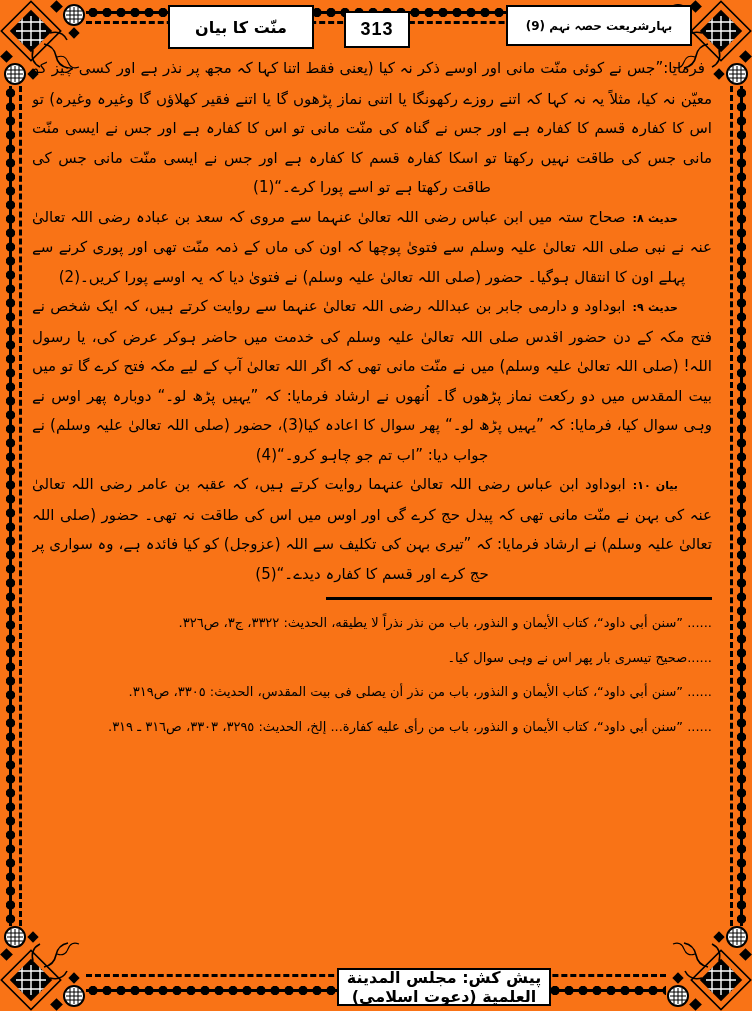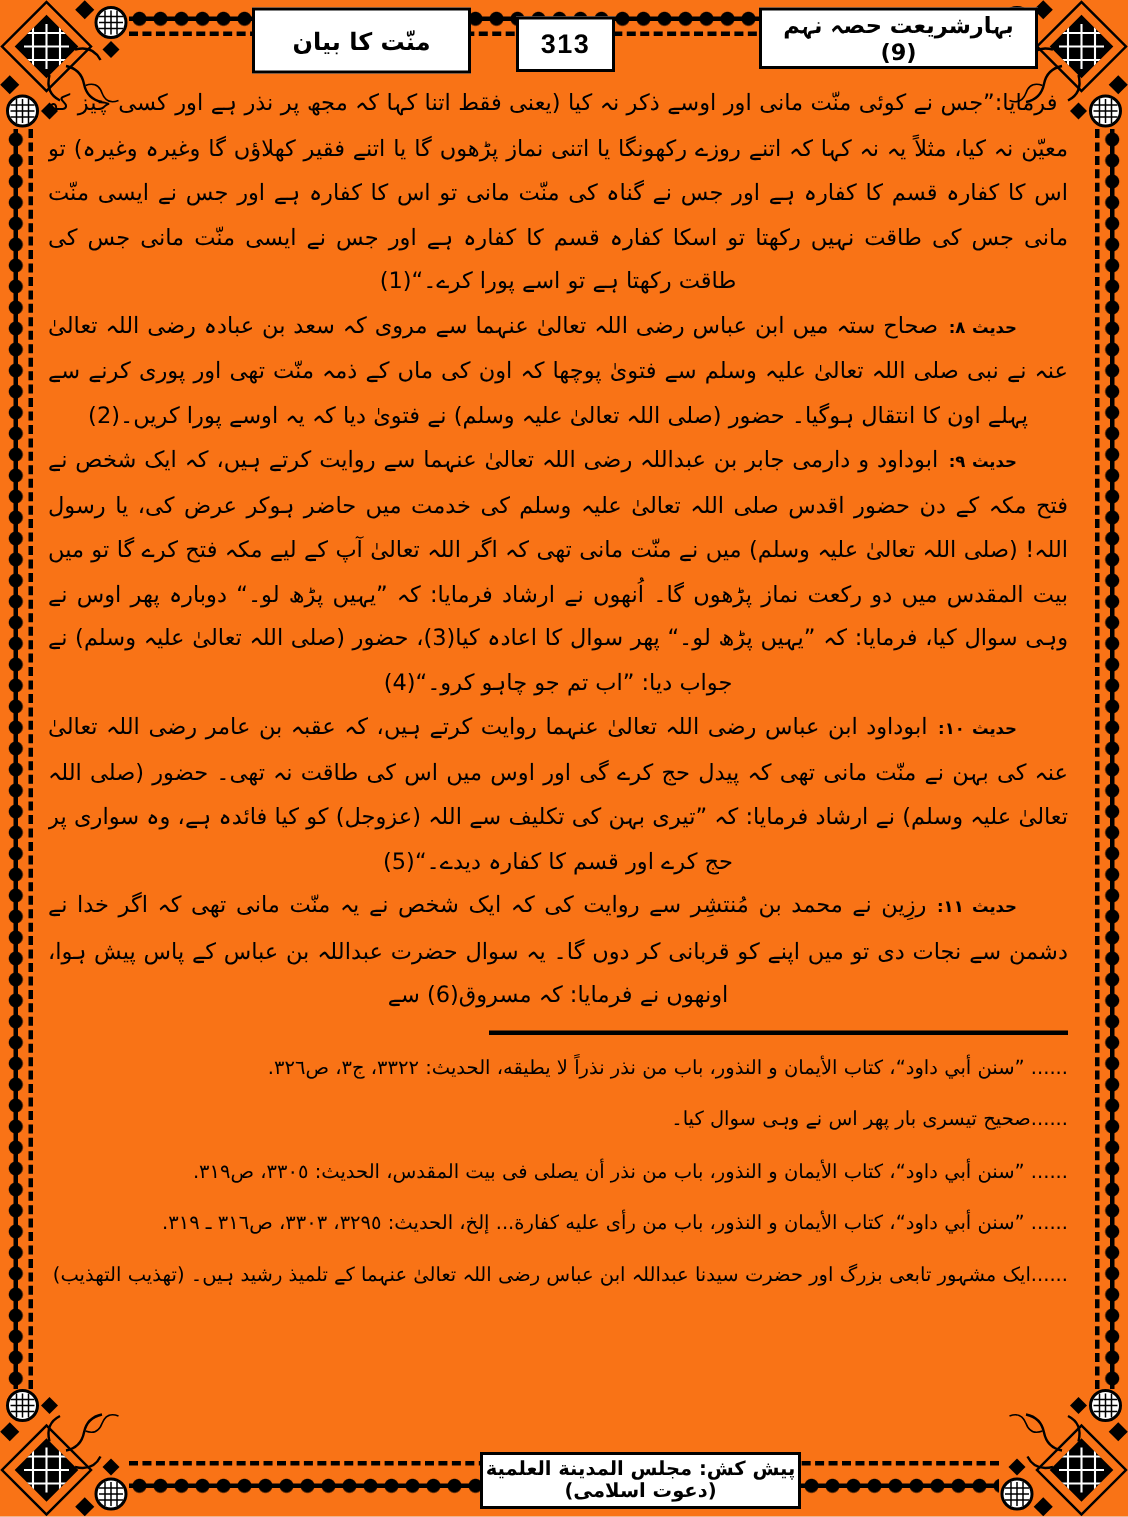--- a/index.html
+++ b/index.html
@@ -47,22 +47,22 @@
 
   
   .hbox{
     position:absolute;background:#fff;border:2.5px solid #000;z-index:5;
     display:flex;align-items:center;justify-content:center;
     font-weight:bold;text-align:center;
   }
   .box-chapter{left:168px;top:5px;width:142px;height:40px;font-size:16px;}
   .box-pagenum{left:344px;top:11px;width:62px;height:33px;
     font-family:"Liberation Sans",sans-serif;font-size:18px;letter-spacing:1px;}
-  .box-book{left:506px;top:5px;width:182px;height:37px;font-size:15px;}
-  .box-publisher{left:320px;top:968px;width:210px;height:34px;font-size:13px;}
+  .box-book{left:506px;top:5px;width:182px;height:37px;font-size:12px;}
+  .box-publisher{left:337px;top:968px;width:210px;height:34px;font-size:16px;}
 
   
   .text-area{
     position:absolute;left:32px;top:54px;width:680px;height:916px;
     direction:rtl;overflow:hidden;
   }
   .para{
     margin:0;font-size:15px;line-height:29.5px;
     text-align:justify;text-align-last:center;
     text-indent:34px;
@@ -208,30 +208,28 @@
   </div>
 
   <div class="text-area">
 
     <p class="para first"><span class="hlabel"></span><span>فرمایا:”جس نے کوئی منّت مانی اور اوسے ذکر نہ کیا (یعنی فقط اتنا کہا کہ مجھ پر نذر ہے اور کسی چیز کو معیّن نہ کیا، مثلاً یہ نہ کہا کہ اتنے روزے رکھونگا یا اتنی نماز پڑھوں گا یا اتنے فقیر کھلاؤں گا وغیرہ وغیرہ) تو اس کا کفارہ قسم کا کفارہ ہے اور جس نے گناہ کی منّت مانی تو اس کا کفارہ ہے اور جس نے ایسی منّت مانی جس کی طاقت نہیں رکھتا تو اسکا کفارہ قسم کا کفارہ ہے اور جس نے ایسی منّت مانی جس کی طاقت رکھتا ہے تو اسے پورا کرے۔“(1)</span></p>
 
     <p class="para"><span class="hlabel">حدیث ۸:</span><span>صحاح ستہ میں ابن عباس رضی اللہ تعالیٰ عنہما سے مروی کہ سعد بن عبادہ رضی اللہ تعالیٰ عنہ نے نبی صلی اللہ تعالیٰ علیہ وسلم سے فتویٰ پوچھا کہ اون کی ماں کے ذمہ منّت تھی اور پوری کرنے سے پہلے اون کا انتقال ہوگیا۔ حضور (صلی اللہ تعالیٰ علیہ وسلم) نے فتویٰ دیا کہ یہ اوسے پورا کریں۔(2)</span></p>
 
     <p class="para"><span class="hlabel">حدیث ۹:</span><span>ابوداود و دارمی جابر بن عبداللہ رضی اللہ تعالیٰ عنہما سے روایت کرتے ہیں، کہ ایک شخص نے فتح مکہ کے دن حضور اقدس صلی اللہ تعالیٰ علیہ وسلم کی خدمت میں حاضر ہوکر عرض کی، یا رسول اللہ! (صلی اللہ تعالیٰ علیہ وسلم) میں نے منّت مانی تھی کہ اگر اللہ تعالیٰ آپ کے لیے مکہ فتح کرے گا تو میں بیت المقدس میں دو رکعت نماز پڑھوں گا۔ اُنھوں نے ارشاد فرمایا: کہ ”یہیں پڑھ لو۔“ دوبارہ پھر اوس نے وہی سوال کیا، فرمایا: کہ ”یہیں پڑھ لو۔“ پھر سوال کا اعادہ کیا(3)، حضور (صلی اللہ تعالیٰ علیہ وسلم) نے جواب دیا: ”اب تم جو چاہو کرو۔“(4)</span></p>
 
-    <p class="para"><span class="hlabel">حدیث ۱۰:</span><span>ابوداود ابن عباس رضی اللہ تعالیٰ عنہما روایت کرتے ہیں، کہ عقبہ بن عامر رضی اللہ تعالیٰ عنہ کی بہن نے منّت مانی تھی کہ پیدل حج کرے گی اور اوس میں اس کی طاقت نہ تھی۔ حضور (صلی اللہ تعالیٰ علیہ وسلم) نے ارشاد فرمایا: کہ ”تیری بہن کی تکلیف سے اللہ (عزوجل) کو کیا فائدہ ہے، وہ سواری پر حج کرے اور قسم کا کفارہ دیدے۔“(5)</span></p>
-
-    <p class="para"><span class="hlabel">حدیث ۱۱:</span><span>رزِین نے محمد بن مُنتشِر سے روایت کی کہ ایک شخص نے یہ منّت مانی تھی کہ اگر خدا نے دشمن سے نجات دی تو میں اپنے کو قربانی کر دوں گا۔ یہ سوال حضرت عبداللہ بن عباس کے پاس پیش ہوا، اونھوں نے فرمایا: کہ مسروق(6) سے</span></p>
+    <p class="para"><span class="hlabel">بیان ۱۰:</span><span>ابوداود ابن عباس رضی اللہ تعالیٰ عنہما روایت کرتے ہیں، کہ عقبہ بن عامر رضی اللہ تعالیٰ عنہ کی بہن نے منّت مانی تھی کہ پیدل حج کرے گی اور اوس میں اس کی طاقت نہ تھی۔ حضور (صلی اللہ تعالیٰ علیہ وسلم) نے ارشاد فرمایا: کہ ”تیری بہن کی تکلیف سے اللہ (عزوجل) کو کیا فائدہ ہے، وہ سواری پر حج کرے اور قسم کا کفارہ دیدے۔“(5)</span></p>
+
 
     <div class="fsep"></div>
 
     <p class="footnote">...... ”سنن أبي داود“، كتاب الأيمان و النذور، باب من نذر نذراً لا يطيقه، الحديث: ٣٣٢٢، ج٣، ص٣٢٦.</p>
     <p class="footnote">......صحيح تیسری بار پھر اس نے وہی سوال کیا۔</p>
     <p class="footnote">...... ”سنن أبي داود“، كتاب الأيمان و النذور، باب من نذر أن يصلى فى بيت المقدس، الحديث: ٣٣٠٥، ص٣١٩.</p>
     <p class="footnote">...... ”سنن أبي داود“، كتاب الأيمان و النذور، باب من رأى عليه كفارة... إلخ، الحديث: ٣٢٩٥، ٣٣٠٣، ص٣١٦ ـ ٣١٩.</p>
-    <p class="footnote">......ایک مشہور تابعی بزرگ اور حضرت سیدنا عبداللہ ابن عباس رضی اللہ تعالیٰ عنہما کے تلمیذ رشید ہیں۔ (تهذيب التهذيب)</p>
   </div>
 
   <div class="hbox box-publisher">
     <span>پیش کش: مجلس المدینة العلمیة (دعوت اسلامی)</span>
   </div>
 
 </div>
 
 </body></html>

